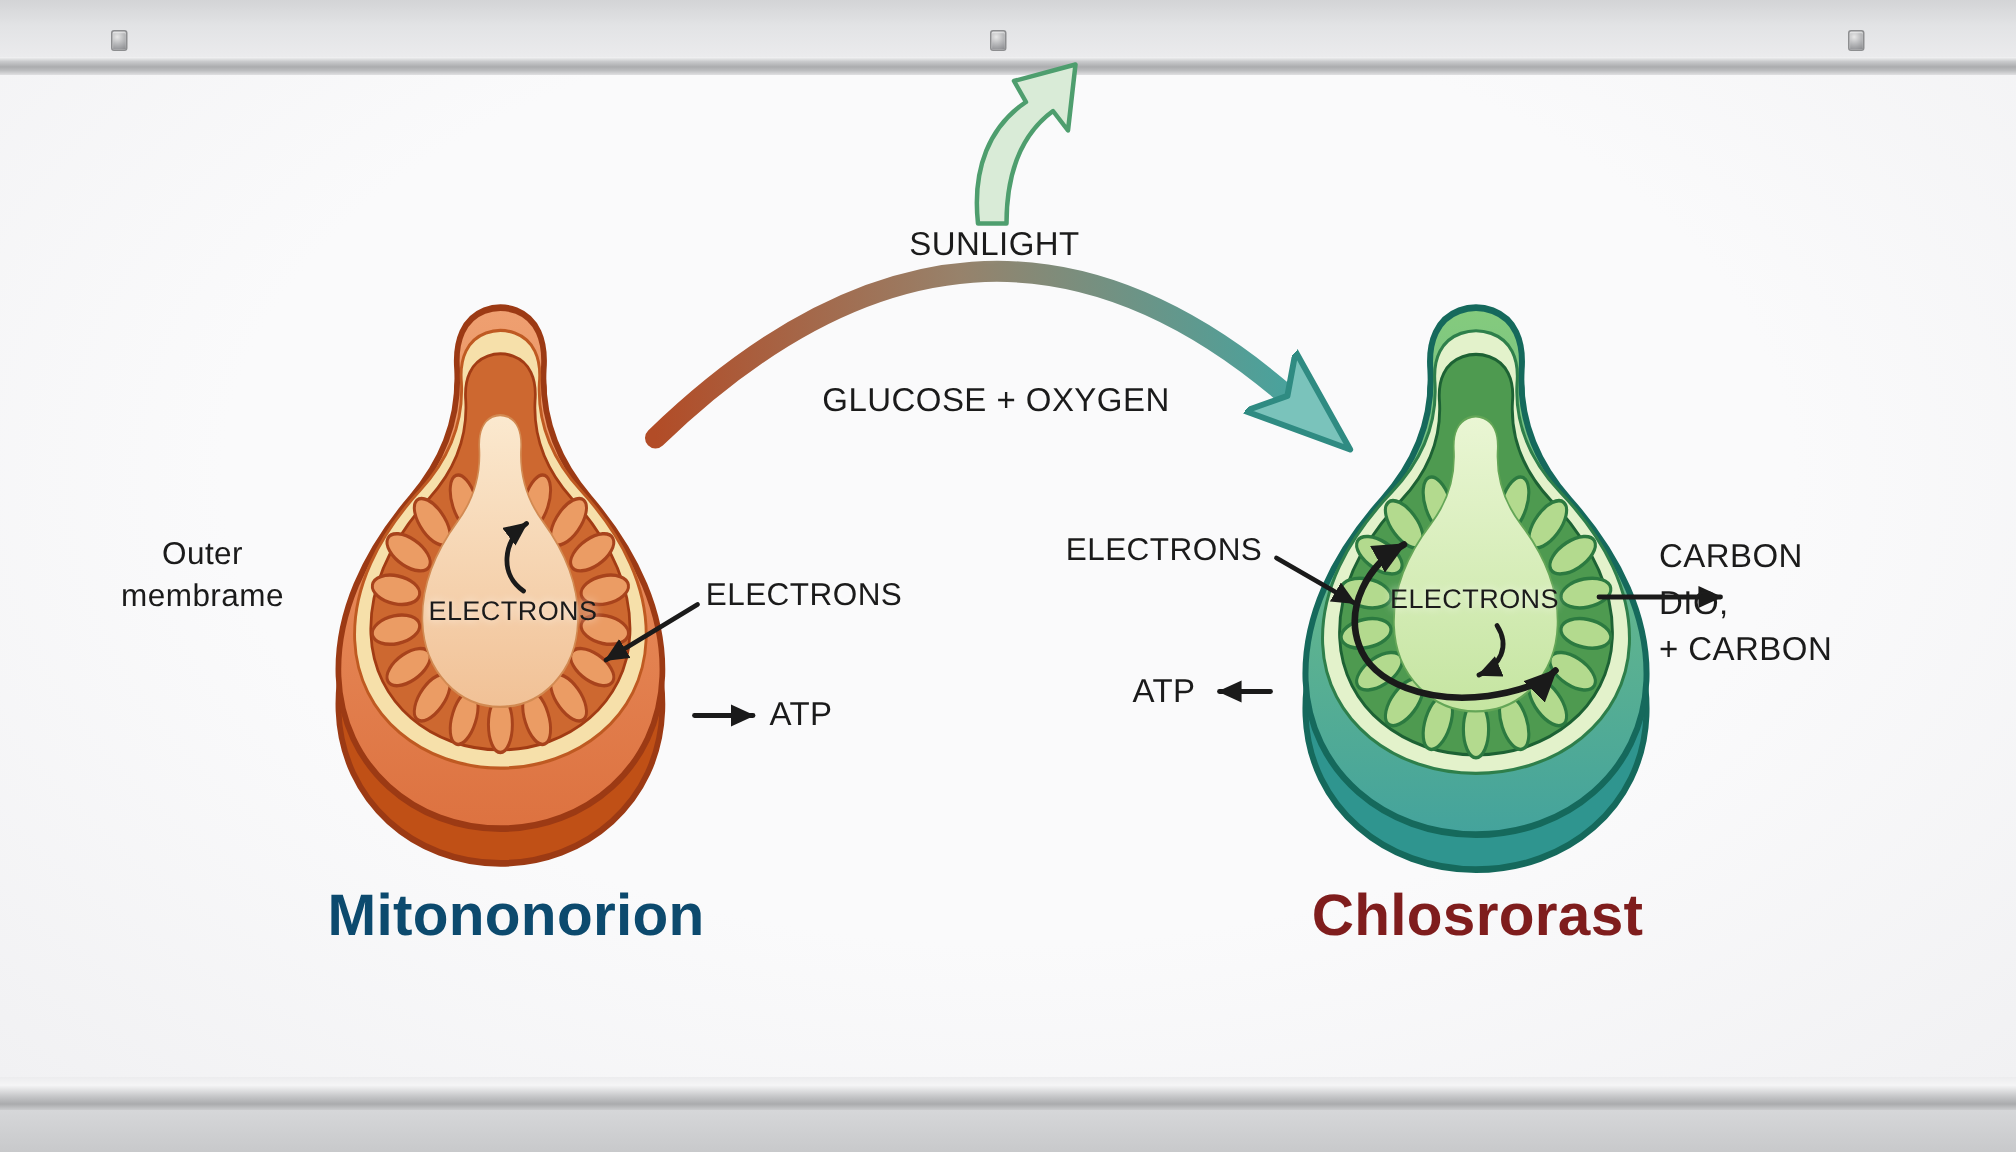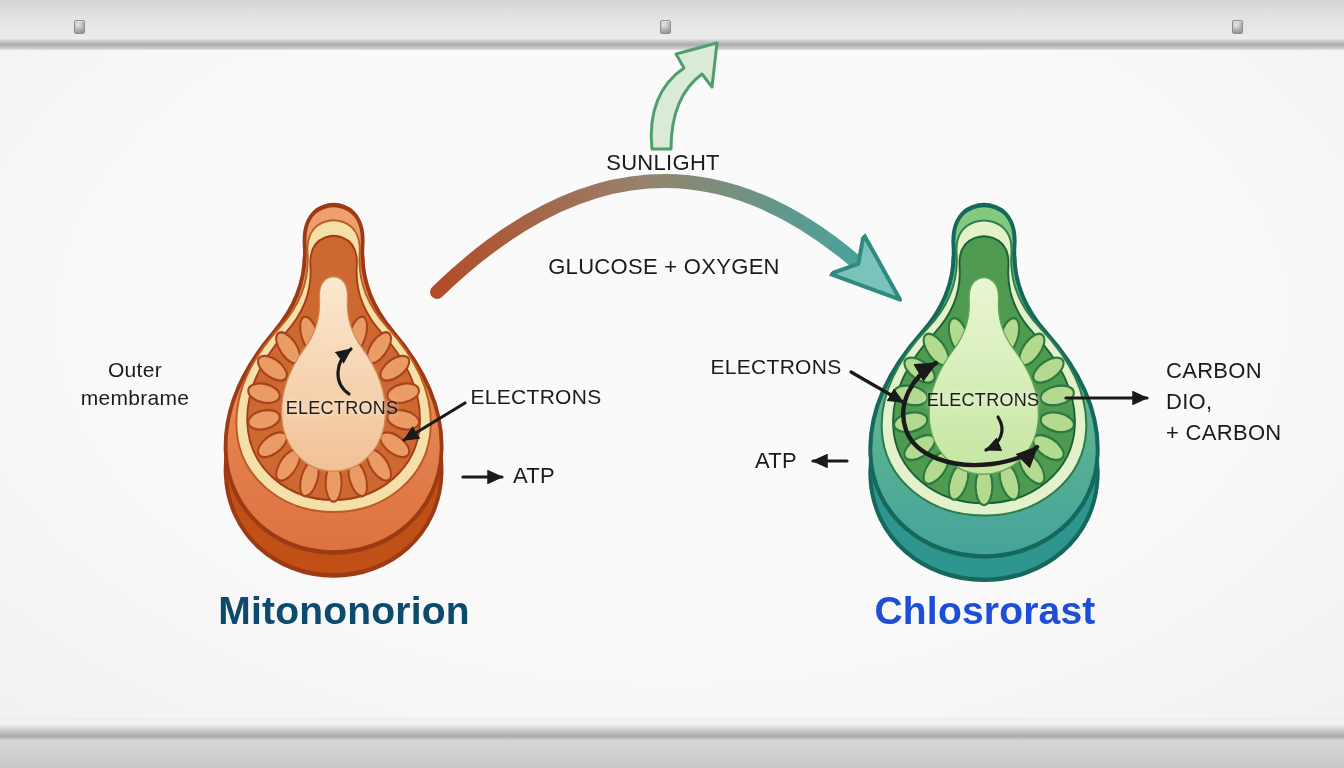--- a/index.html
+++ b/index.html
@@ -27,21 +27,21 @@
        font-size:22px;letter-spacing:.3px;color:#1b1b1b;
        text-shadow:0 0 6px rgba(255,255,255,.85);}
   .lbl.small{font-size:18px;}
   .lbl.mid{font-size:21px;}
   .lbl.center{text-align:center;line-height:28px;font-size:21px;}
   .block{position:absolute;white-space:nowrap;font-size:22px;line-height:31px;
          letter-spacing:.3px;color:#1b1b1b;}
   .title{position:absolute;transform:translate(-50%,-50%);white-space:nowrap;
          font-size:39px;font-weight:bold;letter-spacing:.2px;}
   .title.mito{color:#0c4a6e;}
-  .title.chloro{color:#1d4ed8;text-align:center;}
+  .title.chloro{color:#7f1d1d;text-align:center;}
 </style>
 </head>
 <body>
 
 <div class="stage">
 
   <div class="wall-top">
     <span class="screw" style="left:74px"></span>
     <span class="screw" style="left:660px"></span>
     <span class="screw" style="left:1232px"></span>
@@ -163,21 +163,21 @@
 
   <div class="lbl small" style="left:342px;top:408px">ELECTRONS</div>
   <div class="lbl mid" style="left:536px;top:397px">ELECTRONS</div>
   <div class="lbl" style="left:534px;top:476px">ATP</div>
   <div class="title mito" style="left:344px;top:611px">Mitononorion</div>
 
   <div class="lbl mid" style="left:776px;top:367px">ELECTRONS</div>
   <div class="lbl small" style="left:983px;top:400px">ELECTRONS</div>
   <div class="lbl" style="left:776px;top:461px">ATP</div>
 
-  <div class="block" style="left:1166px;top:355px">
+  <div class="block" style="left:1106px;top:355px">
     <div>CARBON</div>
     <div>DIO,</div>
     <div>+ CARBON</div>
   </div>
   <div class="title chloro" style="left:985px;top:611px">Chlosrorast</div>
 
   <div class="tray"></div>
   <div class="wall-bottom"></div>
 </div>
 

